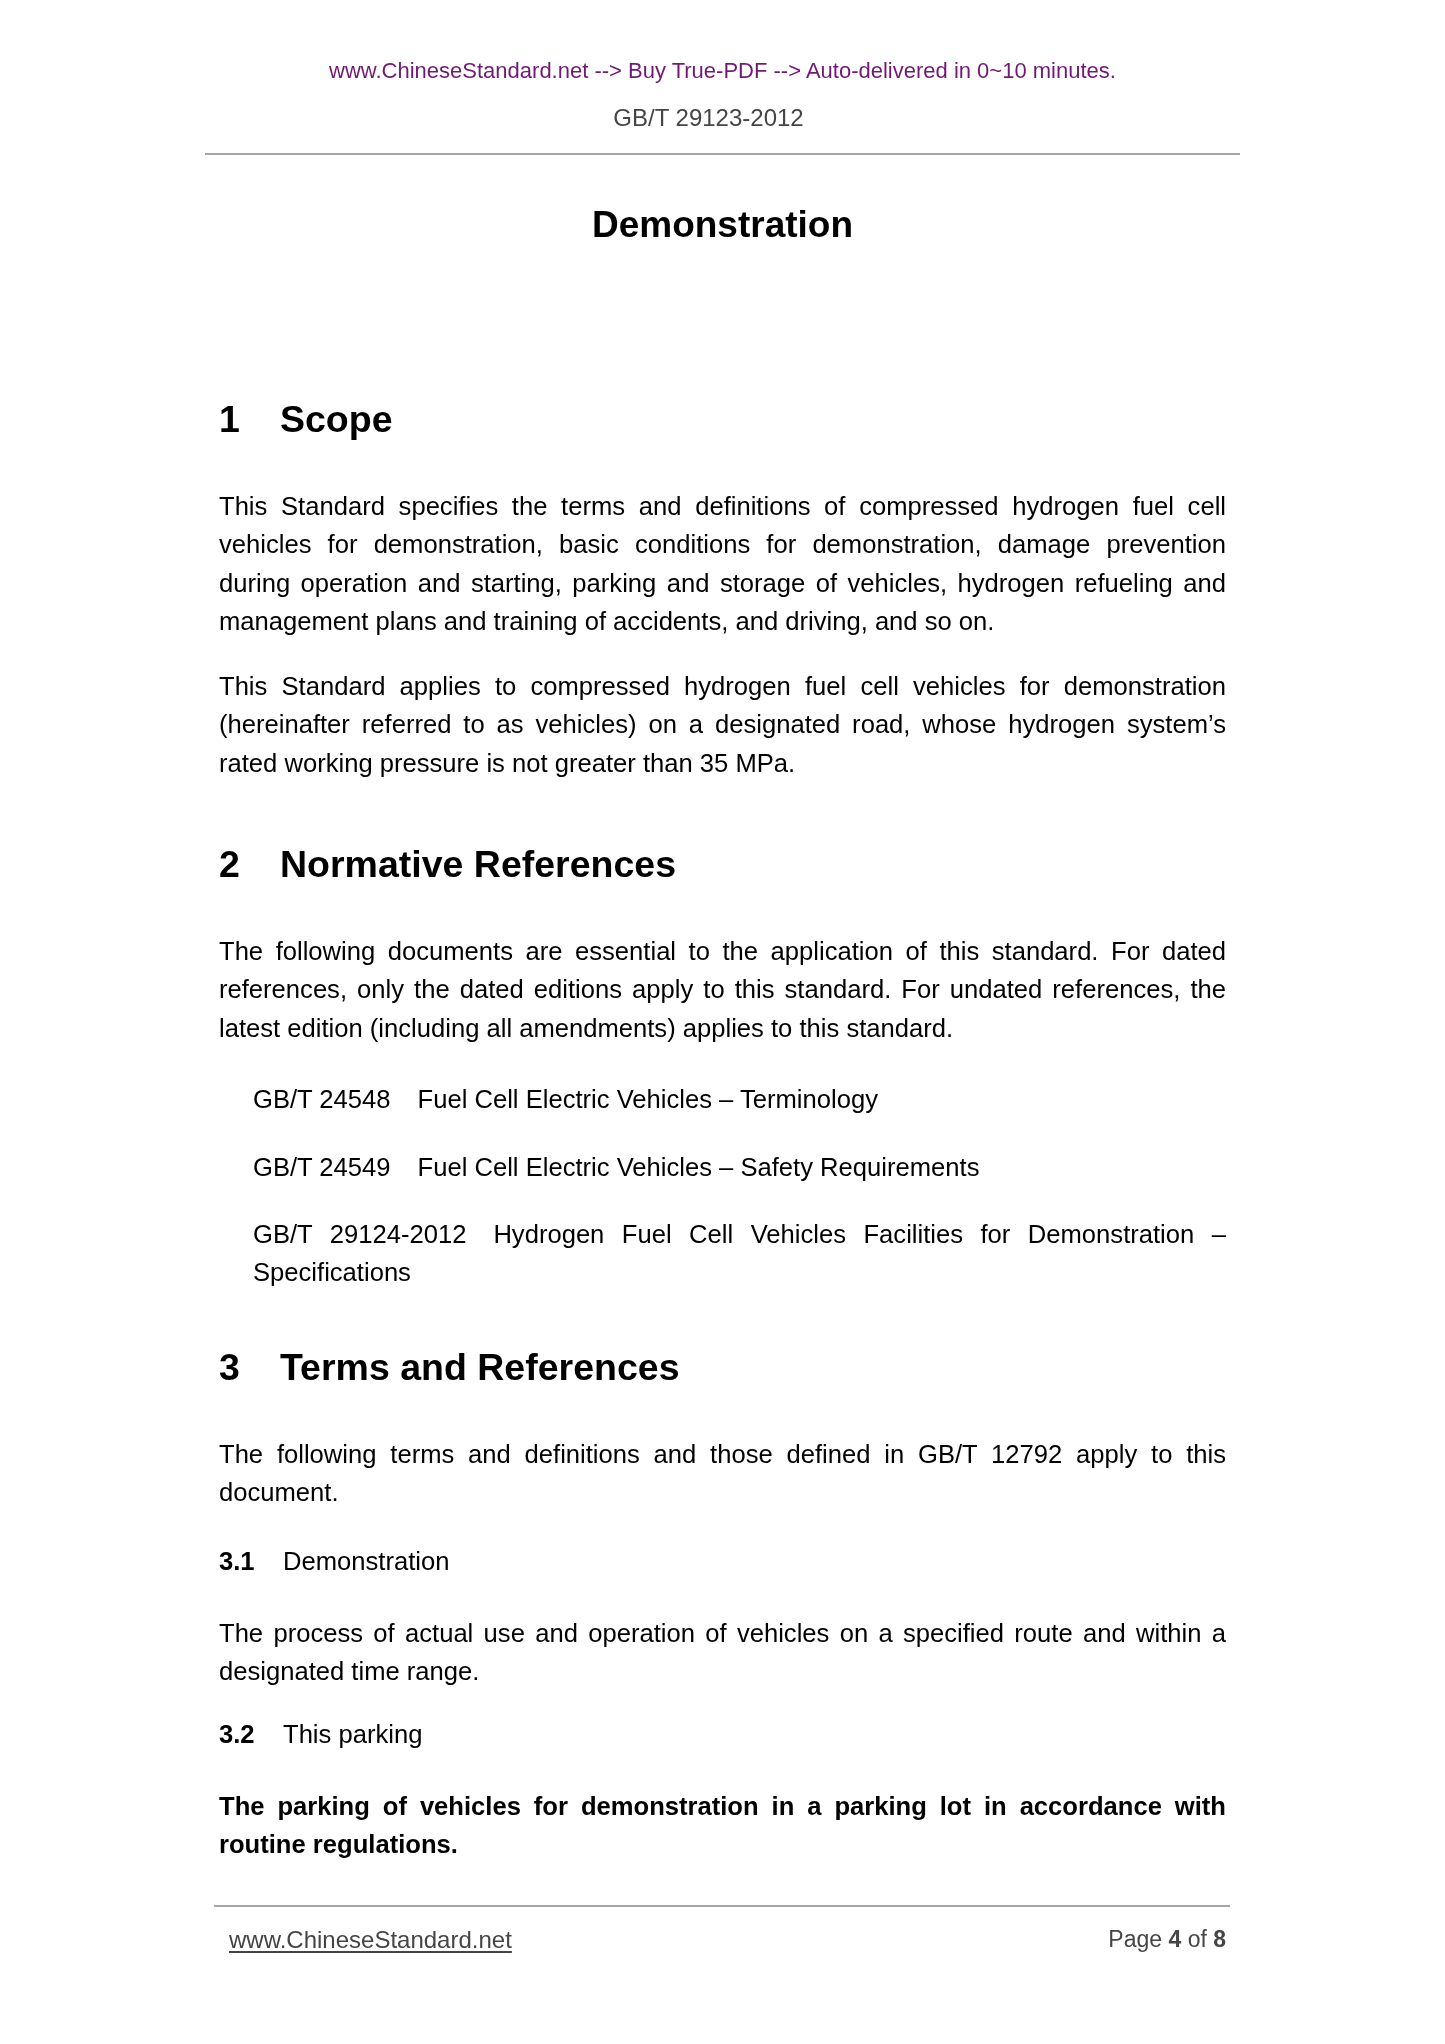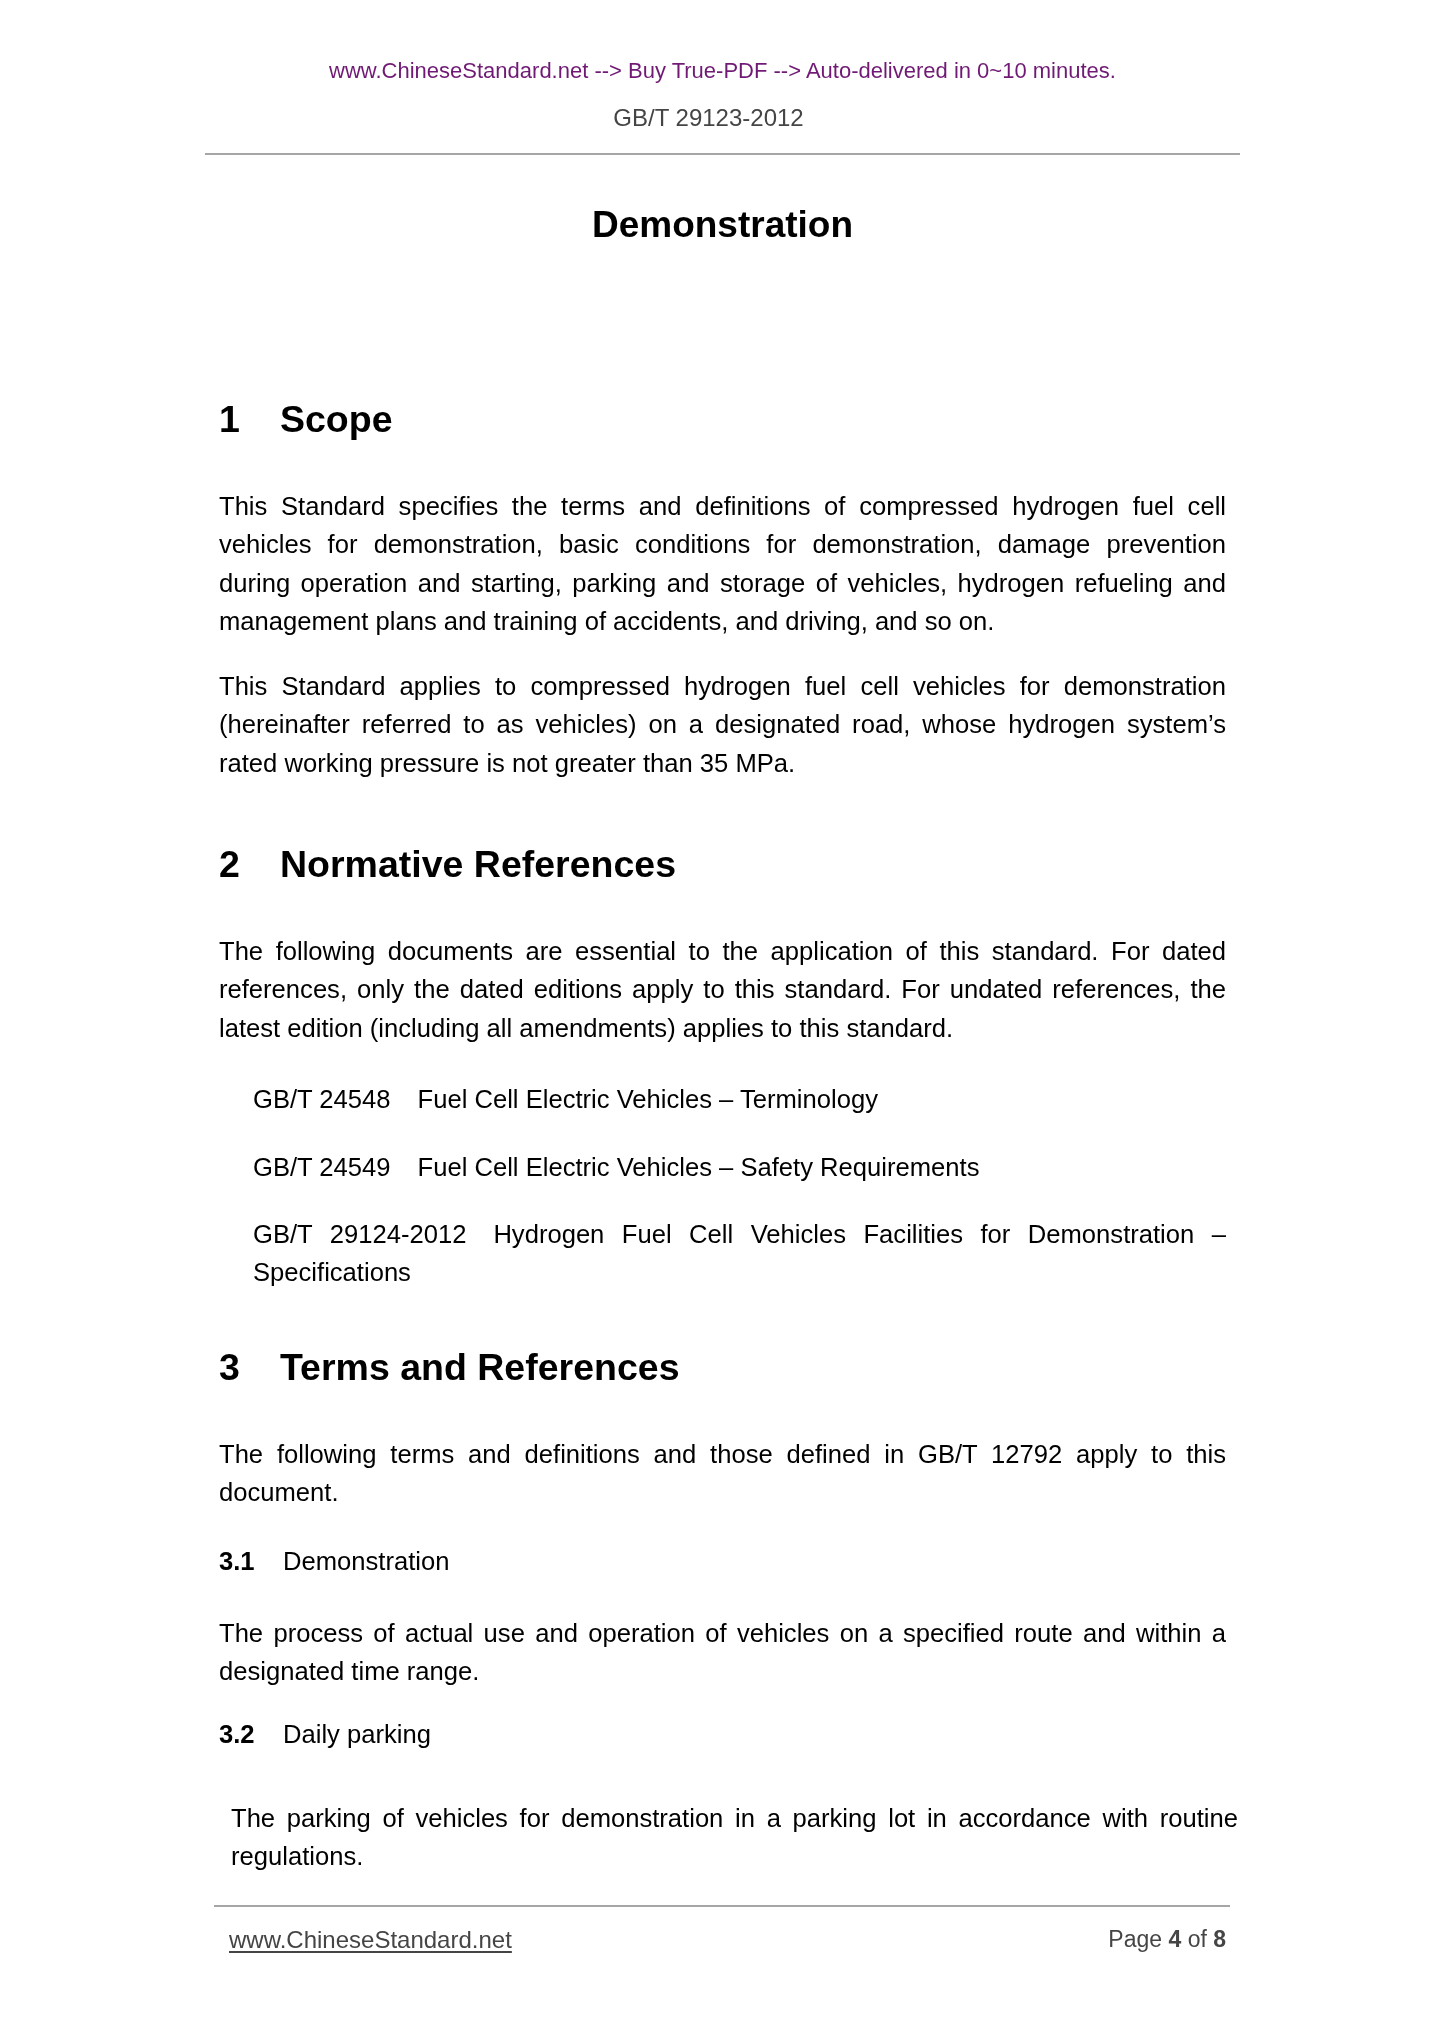--- a/index.html
+++ b/index.html
@@ -65,23 +65,23 @@
     <span class="num">3</span><span>Terms and References</span>
   </div>
   <p class="p" style="top:1435px; margin:0;">The following terms and definitions and those defined in GB/T 12792 apply to this document.</p>
 
   <div class="term" style="top:1547px;">
     <span class="num">3.1</span><span>Demonstration</span>
   </div>
   <p class="p" style="top:1614px; margin:0;">The process of actual use and operation of vehicles on a specified route and within a designated time range.</p>
 
   <div class="term" style="top:1720px;">
-    <span class="num">3.2</span><span>Daily parking</span>
+    <span class="num">3.2</span><span>This parking</span>
   </div>
-  <p class="p" style="top:1787px; margin:12px;">The parking of vehicles for demonstration in a parking lot in accordance with routine regulations.</p>
+  <p class="p" style="top:1787px; margin:0;font-weight:bold;">The parking of vehicles for demonstration in a parking lot in accordance with routine regulations.</p>
 </div>
 
 <div>
   <div class="hrule" style="left:214px; top:1905px; width:1016px;"></div>
   <a class="footlink">www.ChineseStandard.net</a>
   <div class="pageno">
     <span>Page</span>
     <b>4</b>
     <span>of</span>
     <b>8</b>

